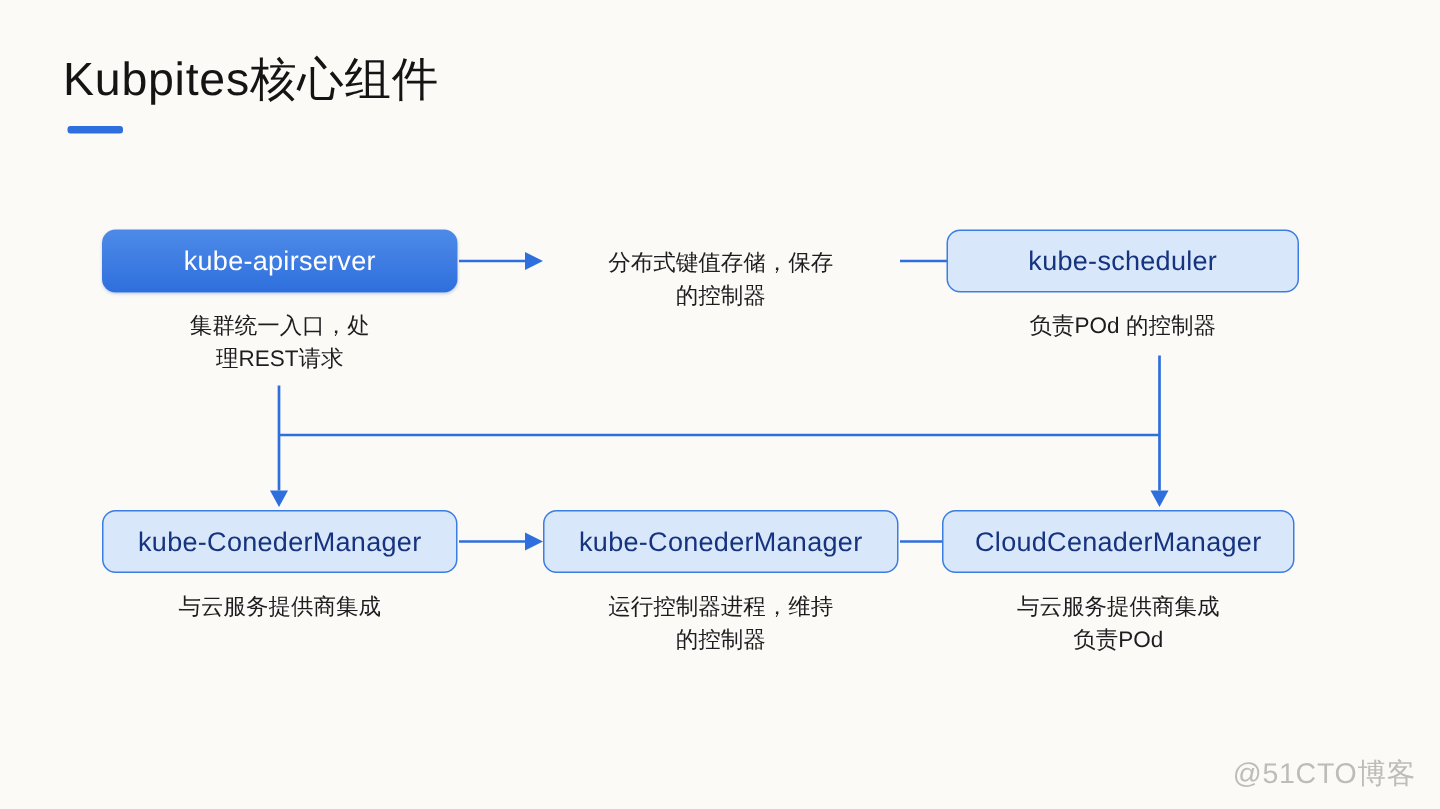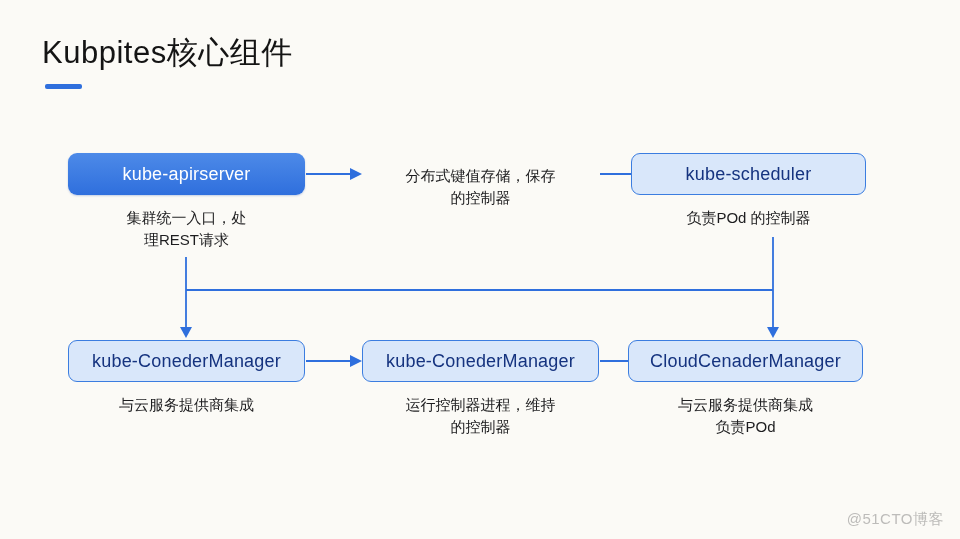--- a/index.html
+++ b/index.html
@@ -89,21 +89,21 @@
   .connector-layer line {
     stroke: var(--accent);
     stroke-width: 1.8;
   }
   .connector-layer polygon { fill: var(--accent); }
 
   .watermark {
     position: absolute;
     right: 16px;
     bottom: 10px;
-    font-size: 15px;
+    font-size: 19px;
     color: var(--watermark);
     letter-spacing: 0.5px;
   }
 </style>
 </head>
 <body>
 
 <div class="slide">
 
   <h1 class="page-title">Kubpites核心组件</h1>

